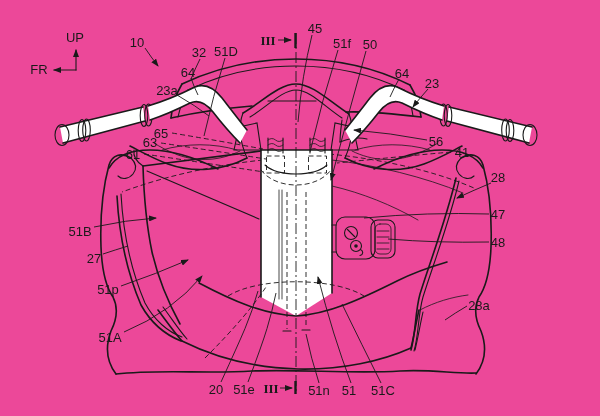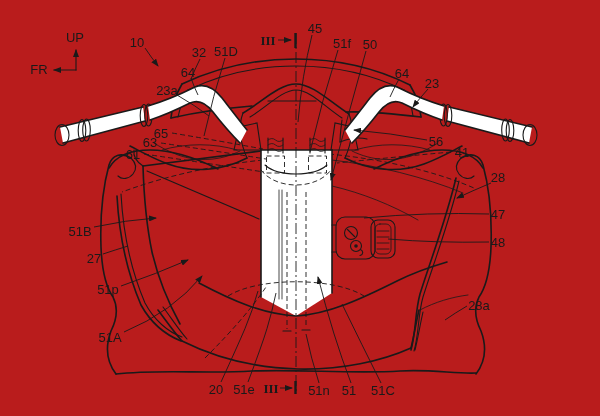--- a/index.html
+++ b/index.html
@@ -1,16 +1,16 @@
 <!DOCTYPE html>
 <html><head>
 <meta charset="utf-8">
 <style>
   html,body{margin:0;padding:0;background:#ffffff;}
-  .stage{position:relative;width:600px;height:416px;background:#b91c1c;overflow:hidden;
+  .stage{position:relative;width:600px;height:416px;background:#ec4899;overflow:hidden;
          font-family:"Liberation Sans",sans-serif;}
   svg{display:block;}
   path,line,rect,ellipse,circle{vector-effect:non-scaling-stroke;}
   .bold{fill:none;stroke:#1a1a1a;stroke-width:1.6;stroke-linecap:round;}
   .med{fill:none;stroke:#1a1a1a;stroke-width:1.1;stroke-linecap:round;}
   .thin{fill:none;stroke:#1a1a1a;stroke-width:0.8;stroke-linecap:round;}
   .dash{fill:none;stroke:#1a1a1a;stroke-width:0.9;stroke-dasharray:5 3;}
   .dashdot{fill:none;stroke:#1a1a1a;stroke-width:0.9;stroke-dasharray:11 3 2 3;}
   .tick{fill:none;stroke:#1a1a1a;stroke-width:2.4;}
   .wfill{fill:#ffffff;stroke:none;}

